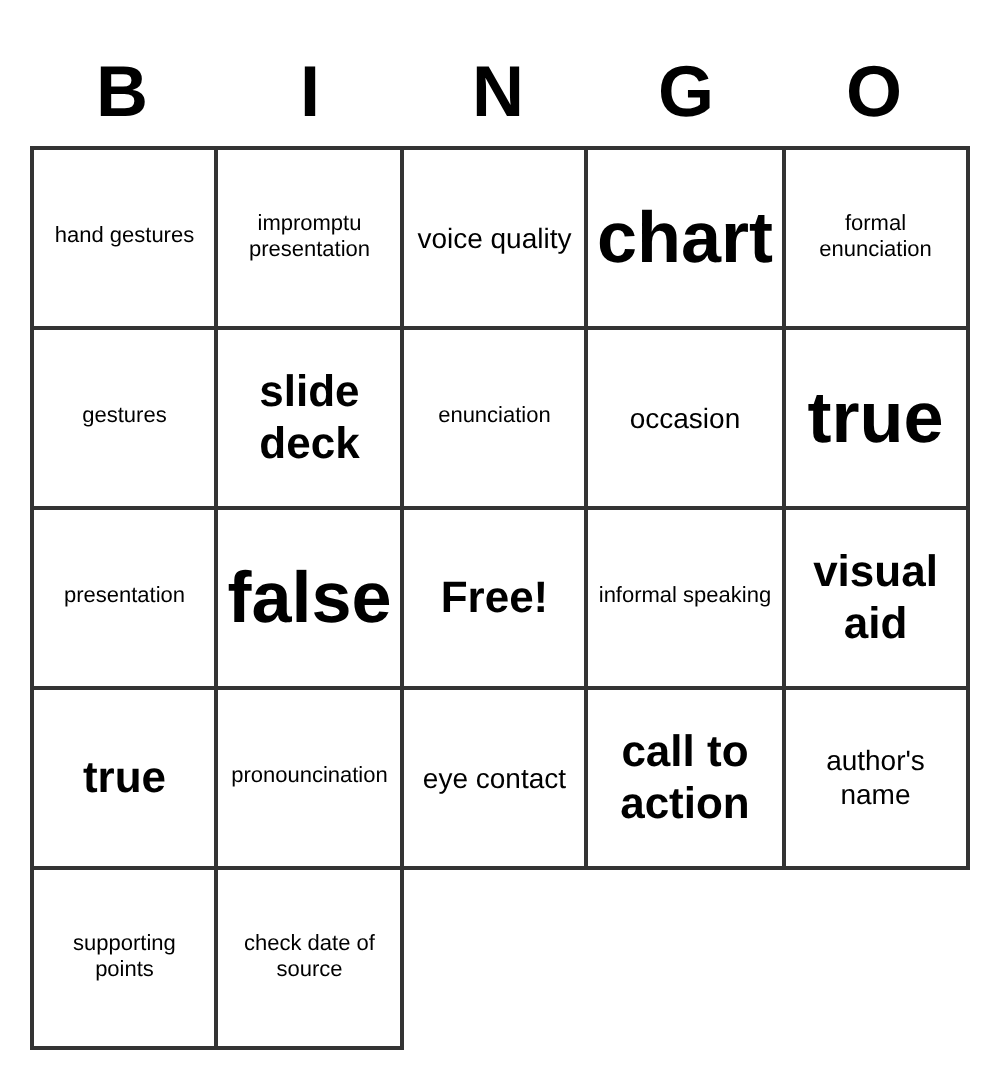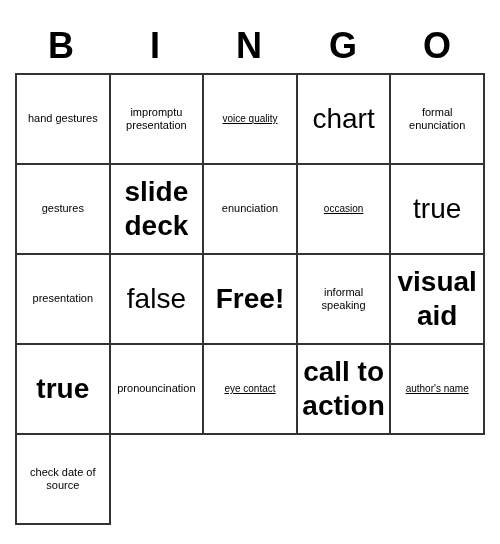--- a/index.html
+++ b/index.html
@@ -44,30 +44,29 @@
       height: 90px;
       position: relative;
     }
     .cell-text {
       line-height: 1.2;
     }
     .text-small {
       font-size: 11px;
     }
     .text-medium {
-      font-size: 10px;
-      text-decoration: underline;
+      font-size: 14px;
     }
     .text-large {
-      font-size: 28px;
+      font-size: 22px;
       font-weight: bold;
     }
     .text-xlarge {
-      font-size: 28px;
-      font-weight: normal;
+      font-size: 36px;
+      font-weight: bold;
     }
   </style>
 </head>
 <body>
 
 <div class="bingo-container">
   <div class="bingo-header">
   <div class="bingo-header-cell">B</div>
       <div class="bingo-header-cell">I</div>
       <div class="bingo-header-cell">N</div>
@@ -129,16 +128,19 @@
       <div class="bingo-cell">
         <span class="cell-text text-medium">eye contact</span>
       </div>
       <div class="bingo-cell">
         <span class="cell-text text-large">call to action</span>
       </div>
       <div class="bingo-cell">
         <span class="cell-text text-medium">author's name</span>
       </div>
       <div class="bingo-cell">
+        <span class="cell-text text-small">supporting points</span>
+      </div>
+      <div class="bingo-cell">
         <span class="cell-text text-small">check date of source</span>
       </div>
     </div>
 </div>
 
 </body></html>

